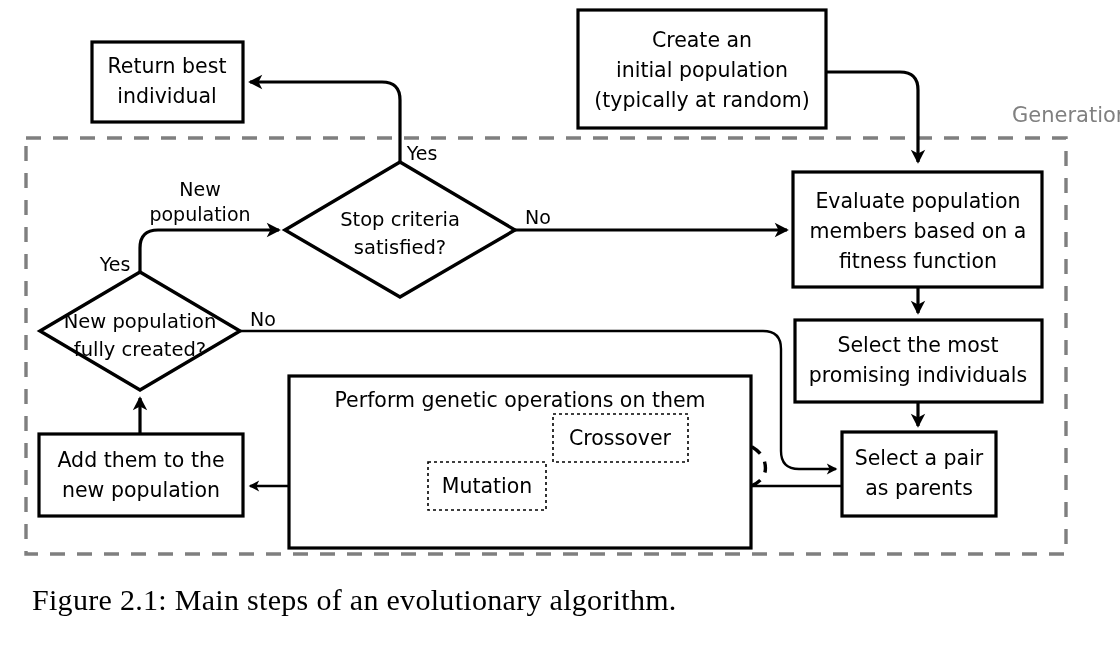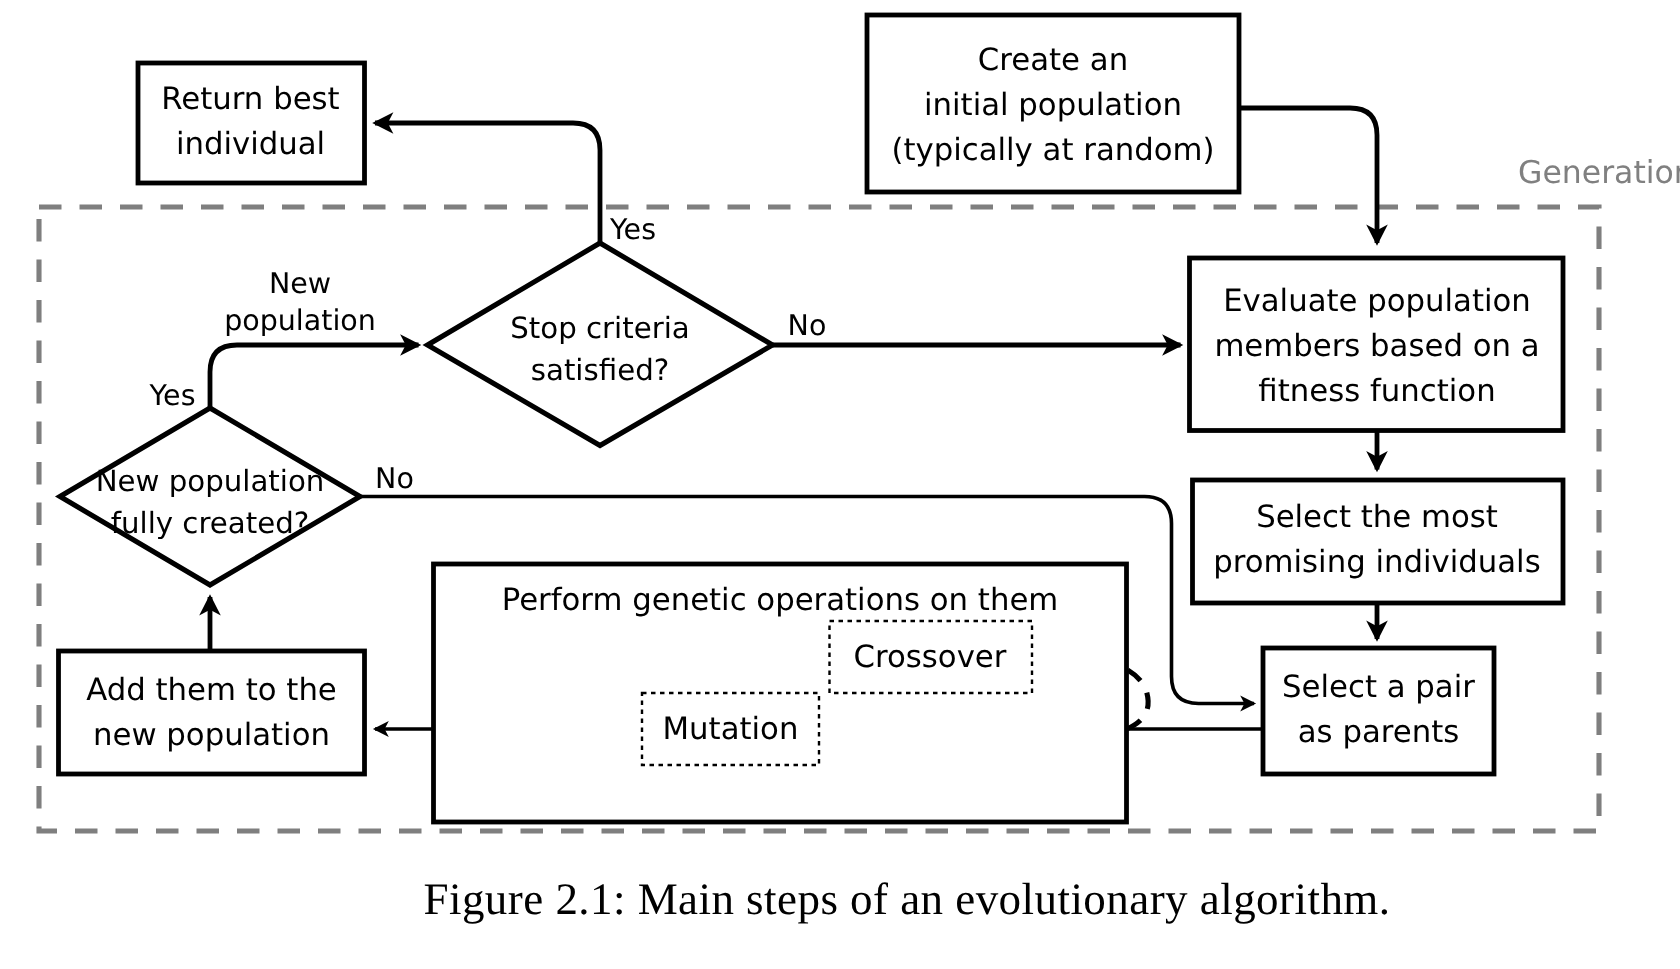--- a/index.html
+++ b/index.html
@@ -106,25 +106,26 @@
     font-size: 21px;
     fill: #808080;
     text-anchor: start;
     dominant-baseline: middle;
   }
   .caption {
     position: absolute;
     left: 0;
     top: 583px;
     width: 927px;
-    text-align: right;
+    text-align: left;
     font-family: "Liberation Serif", serif;
     font-size: 30px;
     color: #000000;
     letter-spacing: 0.3px;
+    padding-left: 32px;
   }
 </style>
 </head>
 <body>
 
 <div id="page">
 
   <svg id="diagram" viewBox="0 0 1120 646">
     <defs>
       <marker id="arrow-solid" viewBox="0 0 12 12" refX="9.6" refY="6" markerWidth="5.0" markerHeight="5.0" orient="auto-start-reverse">

